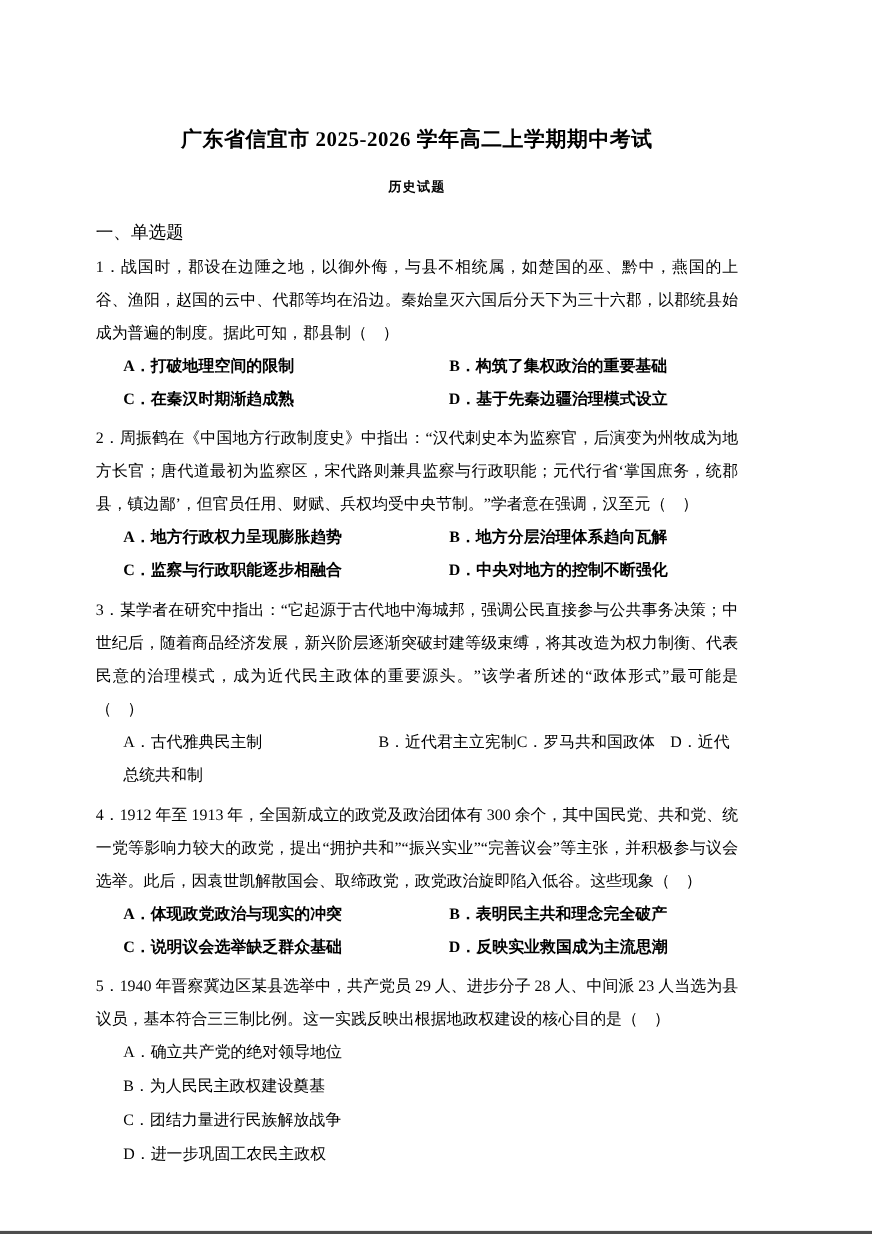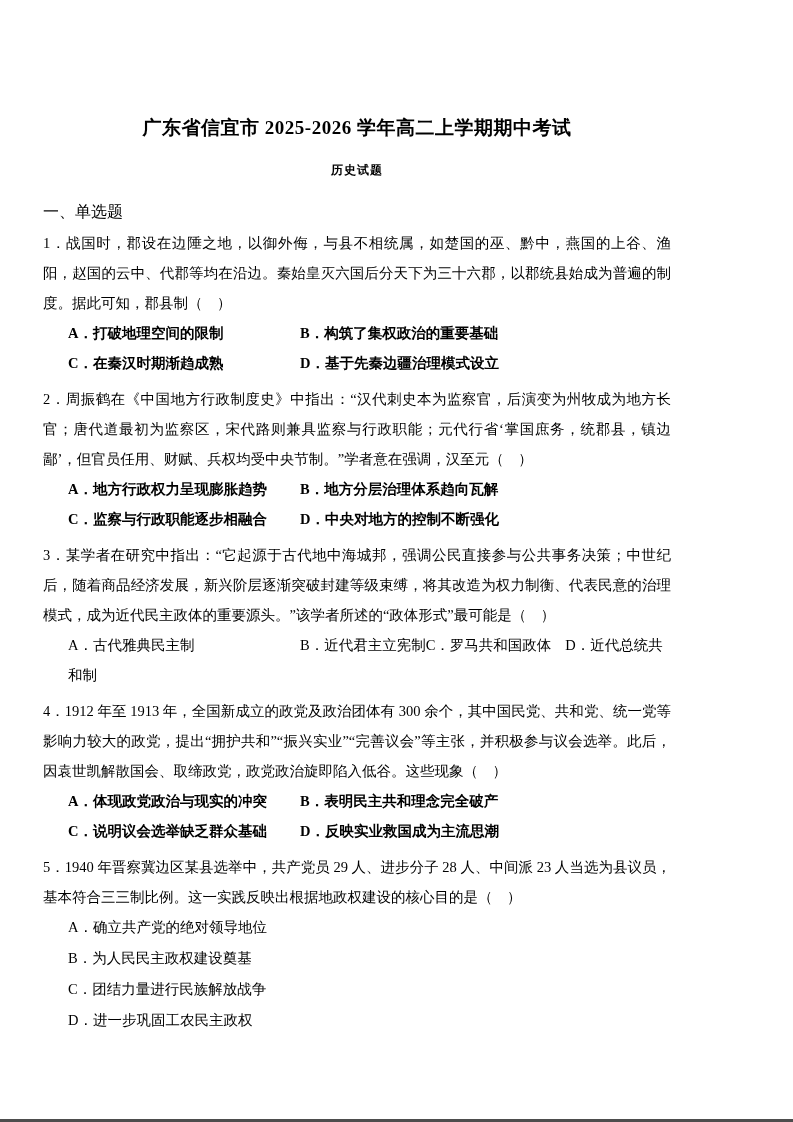--- a/index.html
+++ b/index.html
@@ -15,21 +15,21 @@
     font-family: "Liberation Serif", "DejaVu Serif", serif;
     color: #000000;
   }
   .page {
     position: absolute;
     top: 0; left: 0;
     width: 734px;
     height: 1122px;
     background: #ffffff;
     box-sizing: border-box;
-    padding: 116px 63px 0 43px;
+    padding: 116px 63px 0 87px;
   }
   .title {
     font-size: 19px;
     font-weight: bold;
     text-align: center;
     margin: 0;
     line-height: 24px;
     letter-spacing: 0.5px;
   }
   .subtitle {
@@ -50,21 +50,21 @@
   .stem {
     margin: 0;
     font-size: 14.5px;
     line-height: 30px;
     text-align: justify;
     word-break: break-all;
   }
   .opts { margin-left: 25px; font-size: 14.5px; }
   .opt-row { display: flex; line-height: 30px; font-weight: bold; }
   .opt-c1 { width: 232px; flex: none; }
-  .opt-c2 { flex: 1; }
+  .opt-c2 { flex: 1; text-align: center; }
   .opts-flow {
     margin: 0 0 0 25px;
     font-size: 14.5px;
     line-height: 30px;
     word-break: break-all;
   }
   .opt-a-block { display: inline-block; width: 232px; }
   .opt-b-inline { }
   .opt-c-inline { margin-right: 14px; }
   .opt-line { line-height: 31px; }

